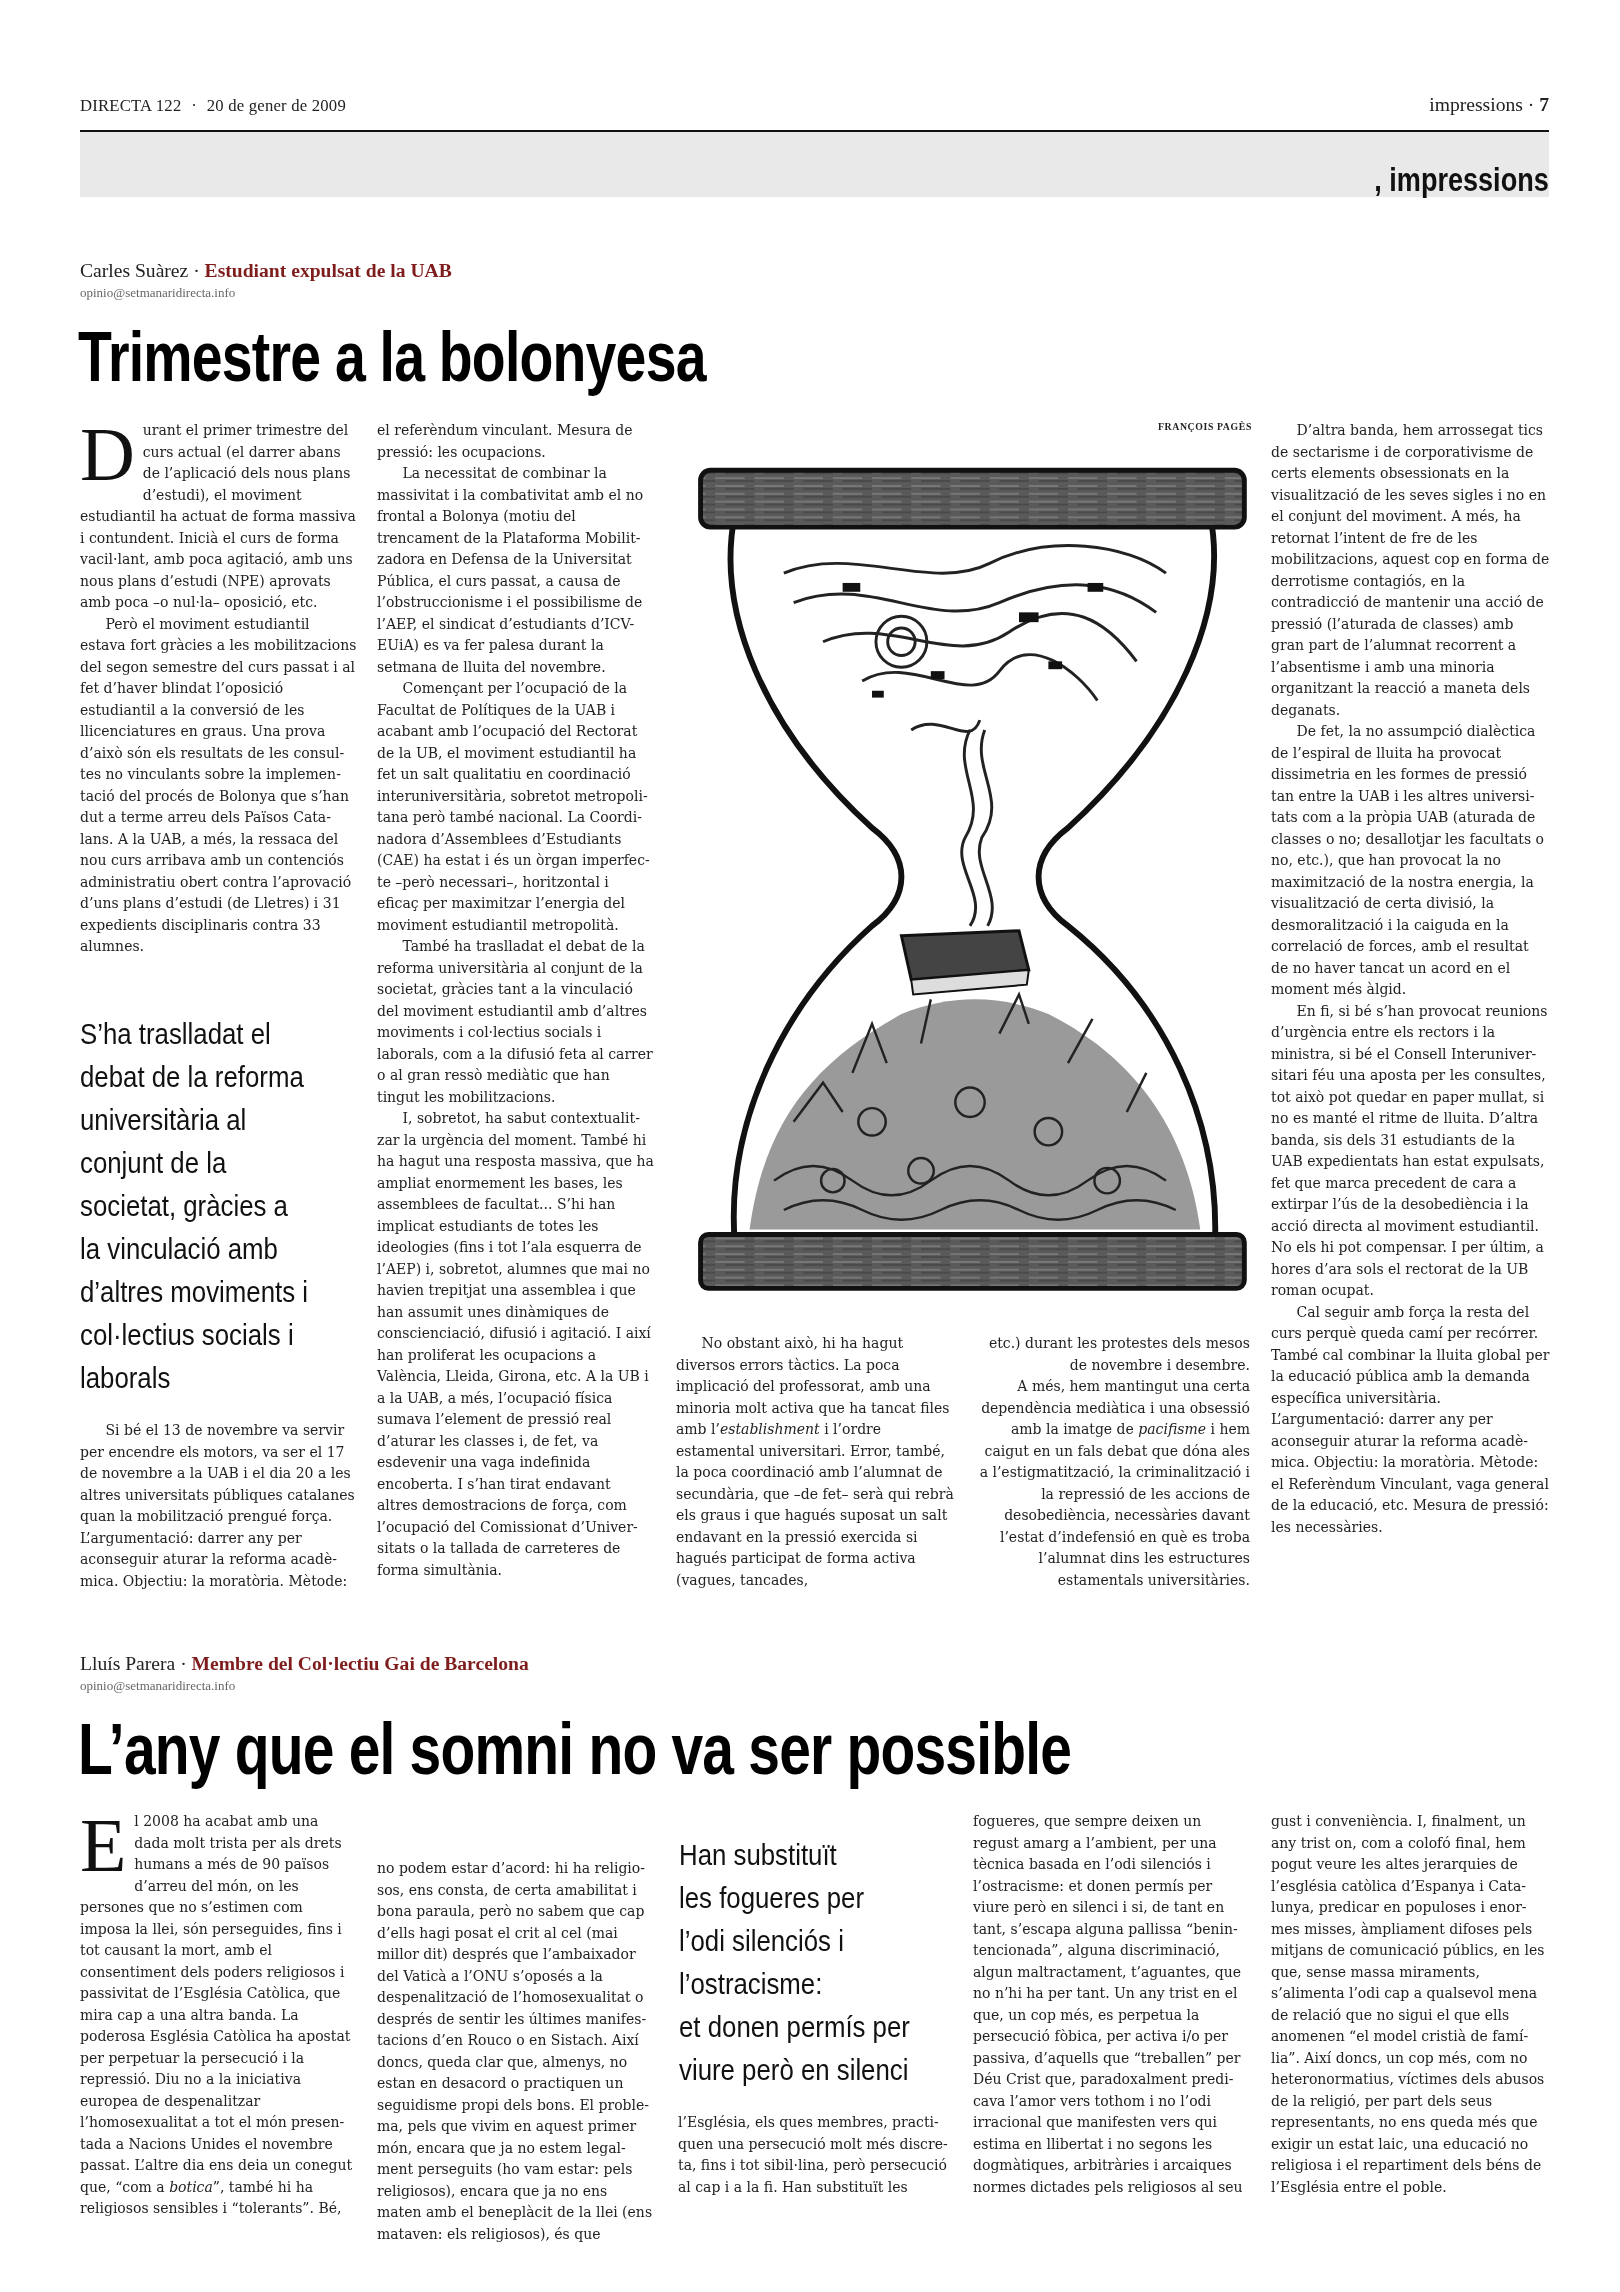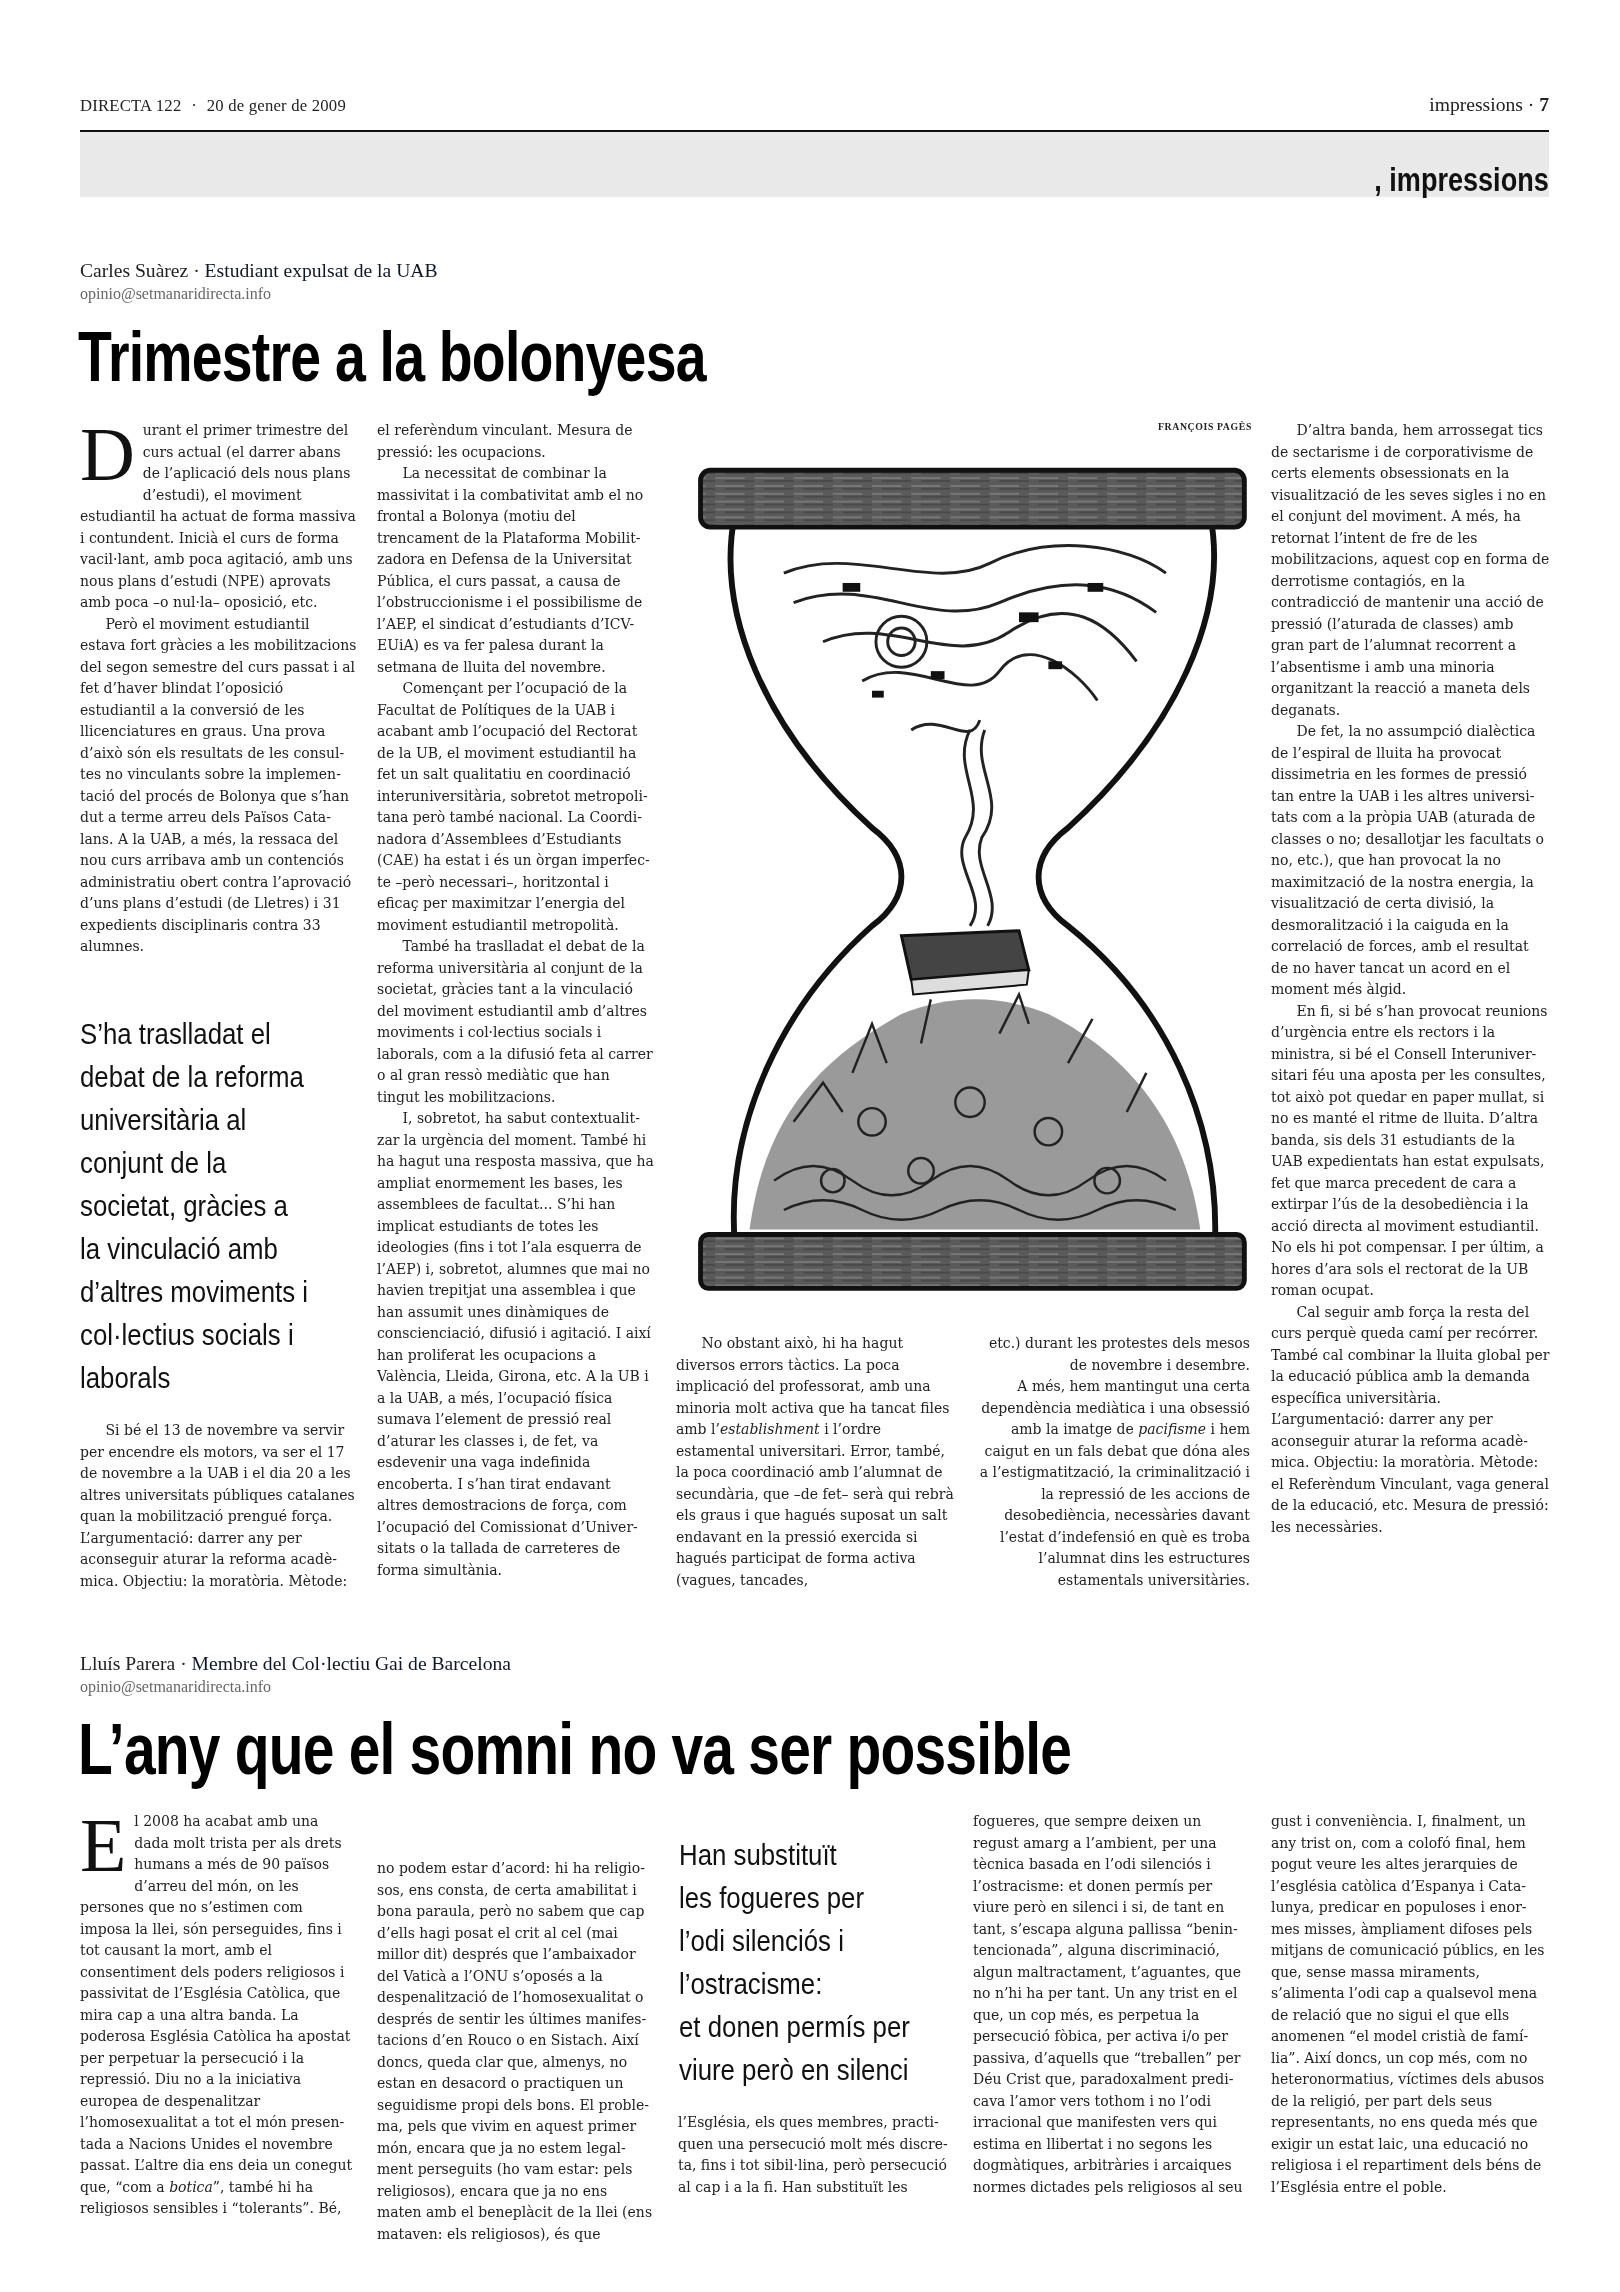--- a/index.html
+++ b/index.html
@@ -8,22 +8,22 @@
   .abs { position:absolute; }
   .hdr-left { left:80px; top:96px; font-size:16.7px; font-family:"Liberation Serif", serif; color:#222; letter-spacing:0.2px; }
   .hdr-left .dot { margin:0 9.8px; }
   .hdr-right { right:71px; top:94px; font-size:19.6px; font-family:"Liberation Serif", serif; color:#222; }
   .hdr-right b { font-weight:bold; }
   .hdr-rule { left:80px; right:71px; top:130px; height:2px; background:#111; }
   .band { left:80px; right:71px; top:132px; height:65px; background:#e9e9e9; }
   .section-title { right:71px; top:161px; font-family:"Liberation Sans", sans-serif; font-weight:bold;
                    font-size:33px; transform:scaleX(0.82); transform-origin:right center; color:#111; }
   .byline { left:80px; font-family:"Liberation Serif", serif; font-size:19.6px; color:#222; }
-  .byline .role { color:#0f172a; }
-  .email { left:80px; font-family:"Liberation Serif", serif; font-size:16px; color:#666; }
+  .byline .role { color:#7f1d1d;font-weight:bold; }
+  .email { left:80px; font-family:"Liberation Serif", serif; font-size:13px; color:#666; }
   .headline { left:78px; font-family:"Liberation Sans", sans-serif; font-weight:bold; color:#000;
               transform:scaleX(0.78); transform-origin:left top; white-space:nowrap; letter-spacing:-1px; }
   .col { position:absolute; font-family:"DejaVu Serif", serif; font-size:14px; line-height:21.5px; color:#222;
          text-align:left; }
   .col p { margin:0; text-indent:25.5px; hyphens:manual; }
   .col p.noind { text-indent:0; }
   .dropcap { float:left; font-family:"Liberation Serif", serif; font-size:76px; line-height:61px;
              margin:3.9px 7.8px 0 0; color:#111; }
   .pull { position:absolute; font-family:"Liberation Sans", sans-serif; font-size:30px; line-height:43px; color:#111;
           transform:scaleX(0.86); transform-origin:left top; white-space:nowrap; }

